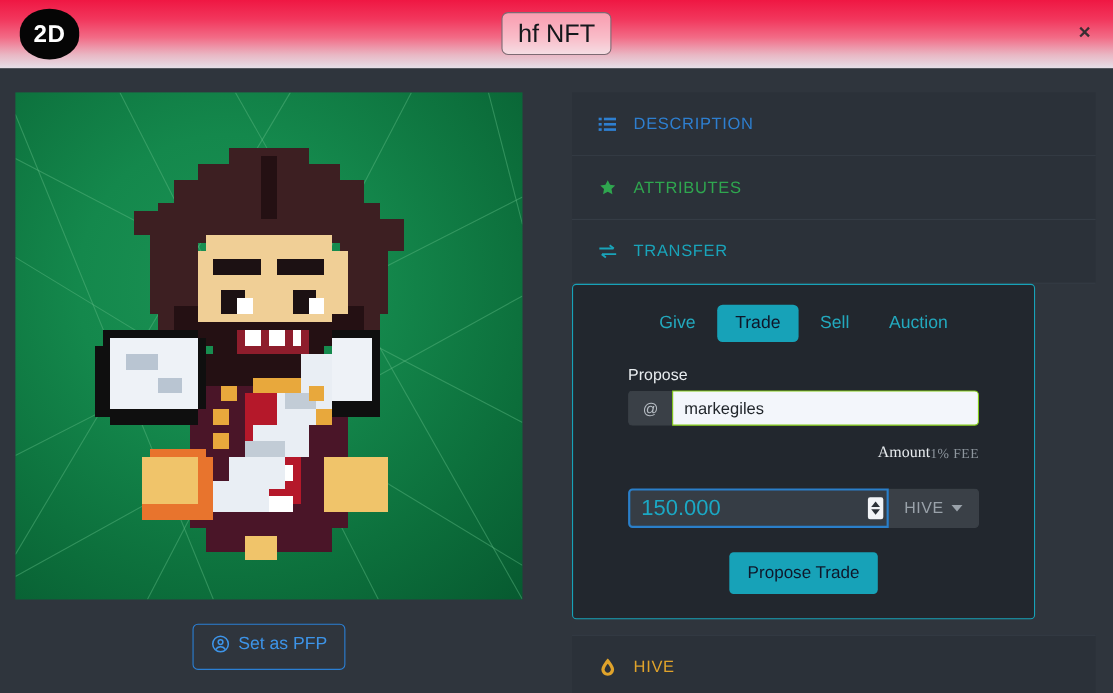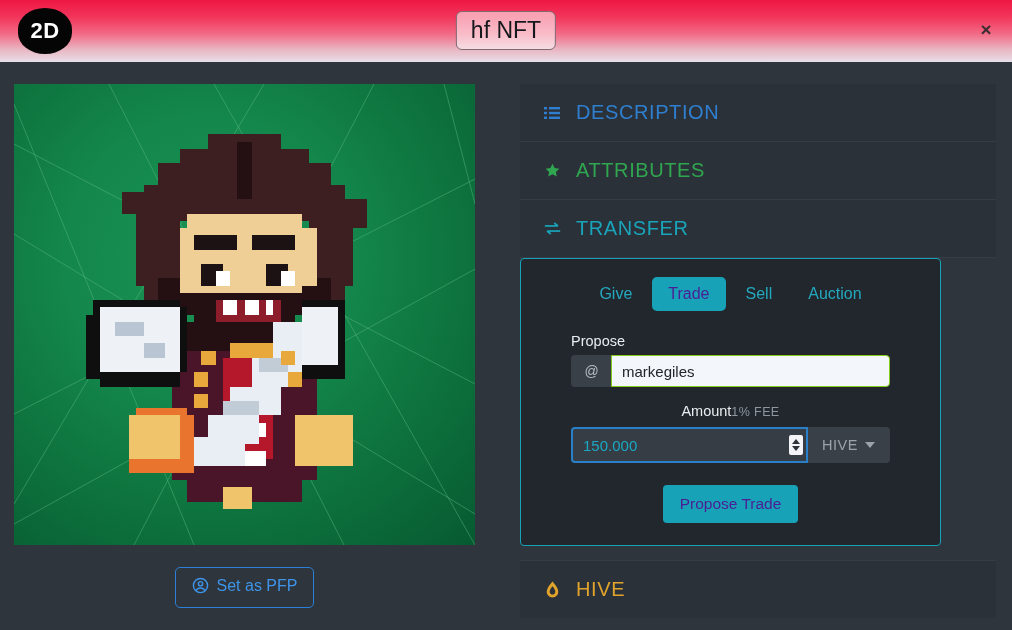--- a/index.html
+++ b/index.html
@@ -81,21 +81,21 @@
   }
 
   
   .accordion { width: 476px; }
   .acc-head {
     display: flex; align-items: center; gap: 14px;
     height: 58px; padding: 0 0 0 22px;
     background: #2b3139;
     border-bottom: 1px solid #353c45;
     cursor: pointer;
-    font-size: 20px; letter-spacing: 0.6px;
+    font-size: 15px; letter-spacing: 0.6px;
   }
   .acc-head .ico { width: 20px; display: flex; align-items: center; justify-content: center; }
   .acc-desc  { color: #2e7fd0; }
   .acc-attr  { color: #2fa64f; }
   .acc-trans { color: #19a4ba; }
   .acc-melt  { color: #e0a32b; }
 
   
   .transfer-panel {
     width: 421px;
@@ -108,26 +108,26 @@
   .tab {
     padding: 8px 16px;
     font-size: 16px;
     color: #23a9be;
     border-radius: 5px;
     cursor: pointer;
     background: transparent;
     border: none;
     font-family: "Liberation Sans", sans-serif;
   }
-  .tab.active { background: #17a2b8; color: #4c1d95; }
+  .tab.active { background: #17a2b8; color: #0f172a; }
 
   .field-label {
     color: #e8ecef; font-size: 14.5px; margin-bottom: 6px;
   }
-  .label-row { display: flex; justify-content: center; align-items: flex-end; margin-bottom: 8px; }
+  .label-row { display: flex; justify-content: flex-end; align-items: flex-end; margin-bottom: 24px; font-family: Liberation Serif, serif; }
   .fee-note { color: #8e969e; font-size: 12.5px; letter-spacing: .4px; }
 
   .input-group { display: flex; width: 100%; margin-bottom: 16px; }
   .ig-prefix {
     width: 40px; display: flex; align-items: center; justify-content: center;
     background: #3a4047; color: #b6bcc3;
     border: 1px solid #3a4047;
     border-right: none;
     border-radius: 4px 0 0 4px;
     font-size: 14px;
@@ -145,21 +145,21 @@
   .amount-group { display: flex; width: 100%; margin-bottom: 0; }
   .amount-input-wrap {
     position: relative; flex: 1;
   }
   .amount-input {
     width: 100%; height: 36px;
     background: #363d45; color: #1ba8c4;
     border: 2px solid #2a7fc9;
     border-radius: 4px 0 0 4px;
     padding: 0 28px 0 10px;
-    font-size: 15px;
+    font-size: 20px;
     font-family: "Liberation Sans", sans-serif;
     outline: none;
   }
   .spinner {
     position: absolute; right: 5px; top: 50%;
     transform: translateY(-50%);
     width: 14px; height: 20px;
     background: #f2f4f7;
     border-radius: 2px;
     display: flex; flex-direction: column;
@@ -182,21 +182,21 @@
   }
   .chev {
     width: 0; height: 0;
     border-left: 5px solid transparent;
     border-right: 5px solid transparent;
     border-top: 6px solid #9aa2aa;
   }
 
   .submit-row { display: flex; justify-content: center; margin-top: 22px; }
   .propose-btn {
-    background: #17a2b8; color: #4c1d95;
+    background: #17a2b8; color: #0f172a;
     border: none; border-radius: 4px;
     padding: 10px 17px; font-size: 15.5px;
     cursor: pointer;
     font-family: "Liberation Sans", sans-serif;
   }
   .melt-head { margin-top: 14px; border-bottom: none; border-top: 1px solid #353c45; }
 </style>
 </head>
 <body>
 

